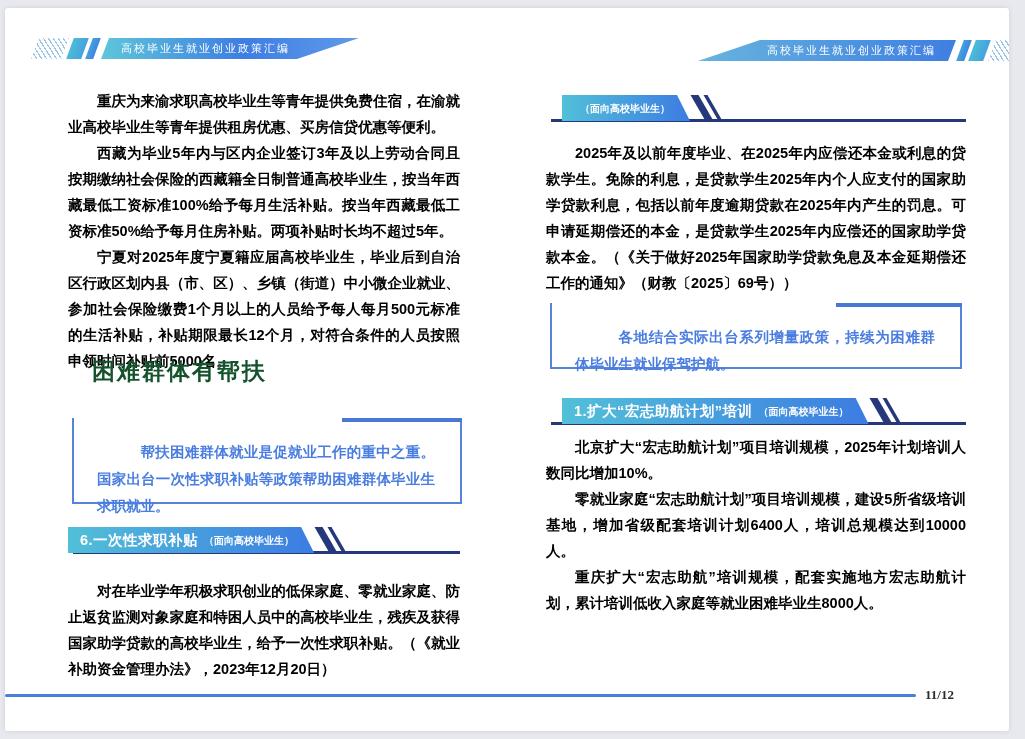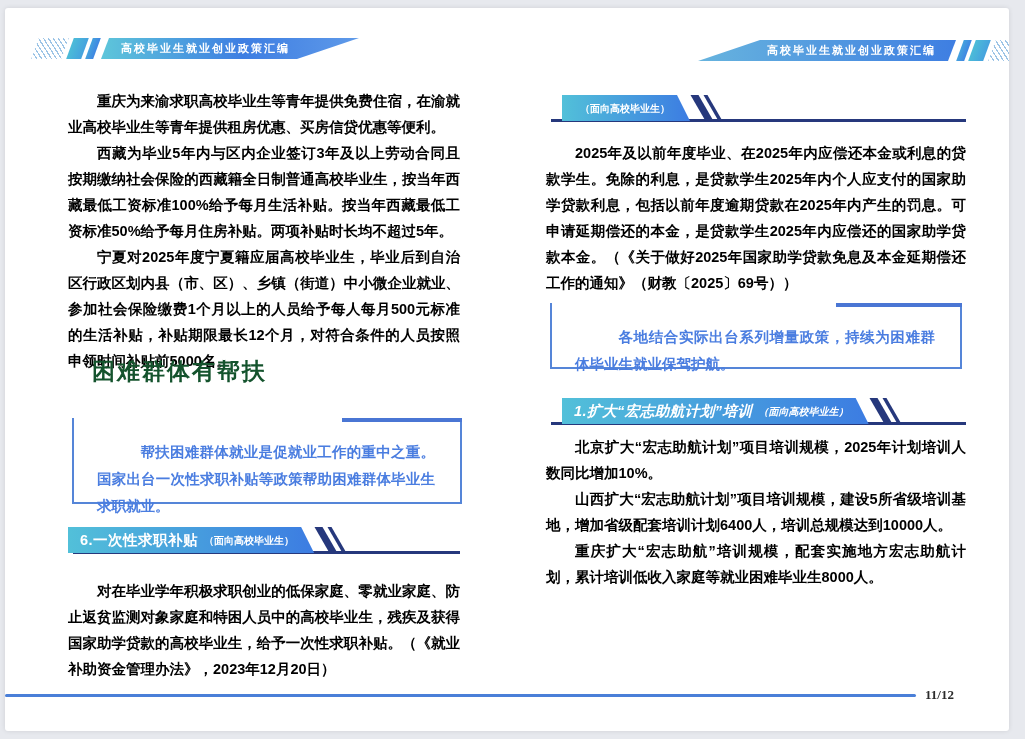--- a/index.html
+++ b/index.html
@@ -17,21 +17,21 @@
   
   .ribbon-row{position:absolute;display:flex;align-items:stretch;height:21px;}
   .hatch{
     width:30px;transform:skewX(-20deg);margin:0 3px;
     background:repeating-linear-gradient(45deg,#9cc4e6 0 1px,transparent 1px 3.5px);
   }
   .rib-bar{transform:skewX(-20deg);margin:0 2px;}
   .rib-bar.b1{width:15px;background:linear-gradient(90deg,#4cbcd8,#45a2de);}
   .rib-bar.b2{width:8px;background:linear-gradient(90deg,#45a2de,#3f86e2);}
   .rib-band{
-    position:relative;color:#fff;font-size:11px;font-weight:bold;letter-spacing:2px;
+    position:relative;color:#fff;font-size:11px;font-weight:normal;letter-spacing:2px;
     display:flex;align-items:center;white-space:nowrap;
   }
   .rib-band.left{
     width:238px;padding-left:20px;margin-left:2px;
     background:linear-gradient(90deg,#5ec6da,#3e7ee2 55%,#5f9ae9);
     clip-path:polygon(8px 0,100% 0,calc(100% - 62px) 100%,0 100%);
   }
   .rib-band.right{
     width:238px;padding-right:20px;margin-right:2px;justify-content:flex-end;
     background:linear-gradient(90deg,#67b4de,#3e7ee2);
@@ -137,36 +137,36 @@
   </div>
 
   <div class="body-text" style="left:541px;top:132px;width:420px;">
     <p>2025年及以前年度毕业、在2025年内应偿还本金或利息的贷款学生。免除的利息，是贷款学生2025年内个人应支付的国家助学贷款利息，包括以前年度逾期贷款在2025年内产生的罚息。可申请延期偿还的本金，是贷款学生2025年内应偿还的国家助学贷款本金。（《关于做好2025年国家助学贷款免息及本金延期偿还工作的通知》（财教〔2025〕69号））</p>
   </div>
 
   <div class="callout" style="left:545px;top:295px;width:412px;height:66px;">
     <p>各地结合实际出台系列增量政策，持续为困难群体毕业生就业保驾护航。</p>
   </div>
 
-  <div class="banner-row" style="left:541px;top:390px;width:420px;font-style:italic;">
+  <div class="banner-row" style="left:541px;top:390px;width:420px;">
     <div class="banner-underline"></div>
     <div class="banner-flex" style="margin-left:16px;">
       <div class="banner-band">
         <span class="banner-title">1.扩大“宏志助航计划”培训</span>
         <span class="banner-tag">（面向高校毕业生）</span>
       </div>
       <div class="slashes">
           <i class="s1"></i>
           <i class="s2"></i>
         </div>
     </div>
   </div>
 
   <div class="body-text" style="left:541px;top:426px;width:420px;">
     <p>北京扩大“宏志助航计划”项目培训规模，2025年计划培训人数同比增加10%。</p>
-    <p>山西扩大“宏志助航计划”项目培训规模，建设5所省级培训基地，增加省级配套培训计划6400人，培训总规模达到10000人。</p>
+    <p>零就业家庭“宏志助航计划”项目培训规模，建设5所省级培训基地，增加省级配套培训计划6400人，培训总规模达到10000人。</p>
     <p>重庆扩大“宏志助航”培训规模，配套实施地方宏志助航计划，累计培训低收入家庭等就业困难毕业生8000人。</p>
   </div>
 
   <div class="footer-line" style="left:0px;top:686px;width:911px;"></div>
   <div class="page-num" style="left:920px;top:679px;font-family:Liberation Serif, serif;">11/12</div>
 
 </div>
 
 </body></html>

